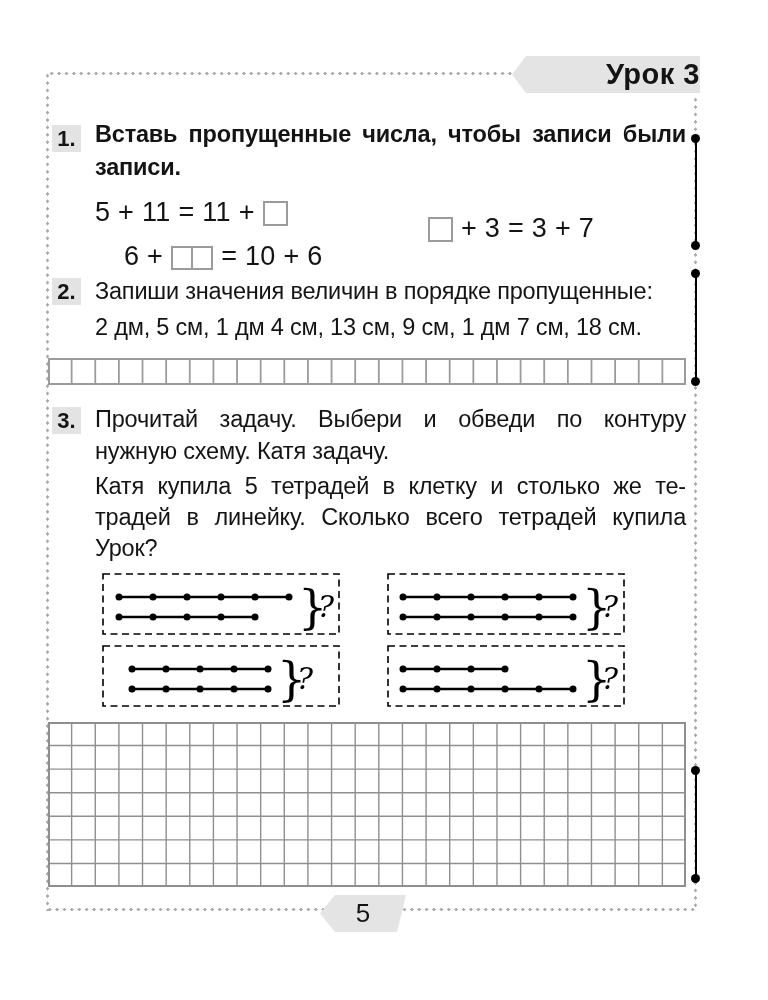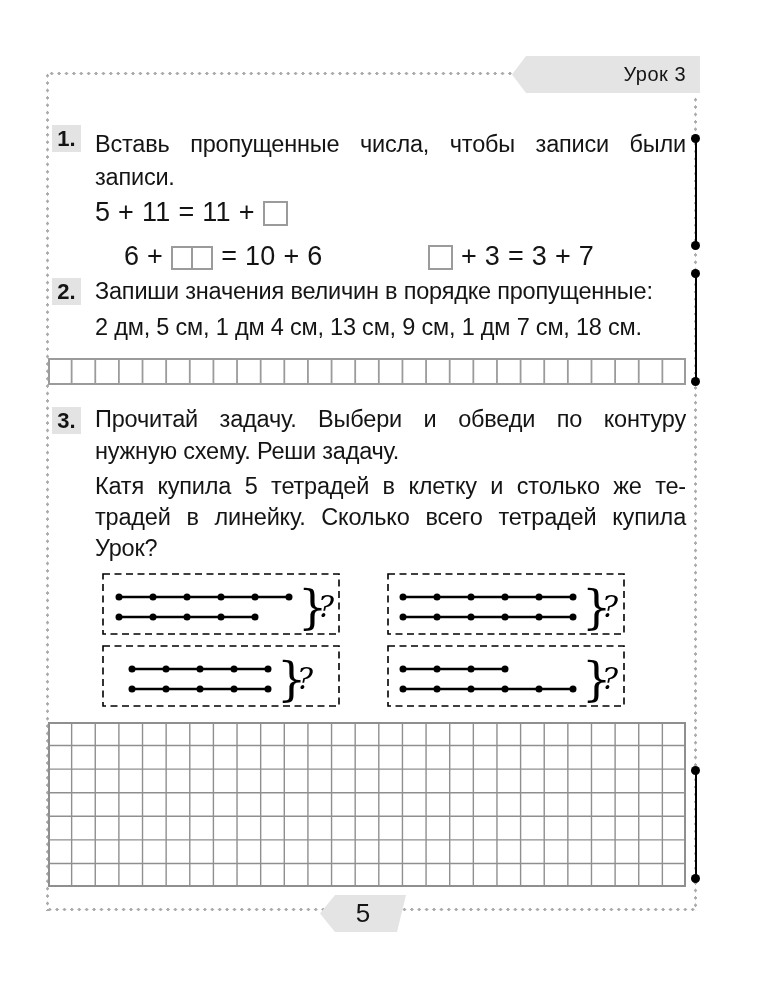--- a/index.html
+++ b/index.html
@@ -26,50 +26,50 @@
   #border-top{left:48px;top:72px;width:467px;}
   #border-right{left:694px;top:96px;height:815px;}
   #border-left{left:46px;top:72px;height:839px;}
   #border-bottom{left:46px;top:908px;width:651px;}
 
   
   #lesson-tag{
     position:absolute;left:512px;top:56px;width:188px;height:37px;
     background:var(--tag-gray);
     clip-path:polygon(0 50%,14px 0,100% 0,100% 100%,14px 100%);
-    font-size:20px;font-weight:normal;line-height:37px;text-align:right;
-    padding-right:14px;letter-spacing:0.5px;
+    font-size:29px;font-weight:bold;line-height:37px;text-align:right;
+    letter-spacing:0.5px;
   }
   
   #page-tag{
     position:absolute;left:320px;top:895px;width:86px;height:37px;
     background:var(--tag-gray);
     clip-path:polygon(0 50%,15px 0,100% 0,calc(100% - 9px) 100%,15px 100%);
     font-size:26px;line-height:37px;text-align:center;
   }
 
   
   .badge{
     position:absolute;left:52px;width:29px;height:27px;background:var(--badge-gray);
     font-size:22px;font-weight:bold;text-align:center;line-height:27px;
   }
   #badge-1{top:125px;} #badge-2{top:278px;} #badge-3{top:407px;}
 
   .txt{position:absolute;left:95px;width:591px;font-size:23.5px;letter-spacing:-0.2px;}
   .just{text-align:justify;text-align-last:justify;}
-  #t1-lines{top:128px;line-height:33px;}
+  #t1-lines{top:118px;line-height:33px;font-weight:bold;}
   #t2-heading{top:275px;line-height:33px;}
   #t2-values{top:311px;line-height:33px;}
   #t3-lines{top:403px;line-height:32px;}
   #t3-problem{top:471px;line-height:31px;}
 
   
   .eq{position:absolute;font-size:27px;line-height:32px;white-space:nowrap;letter-spacing:0.3px;}
   #eq-0{left:95px;top:196px;} #eq-1{left:428px;top:196px;}
-  #eq-2{left:95px;top:240px;margin-left:29px;} #eq-3{left:428px;top:240px;}
+  #eq-2{left:95px;top:240px;margin-left:29px;} #eq-3{left:428px;top:212px;}
   .sq{display:inline-block;width:25px;height:25px;border:2px solid var(--cell-gray);
       vertical-align:-5px;background:#fff;}
   .sq2{display:inline-flex;vertical-align:-5px;}
   .sq2 .c{width:22px;height:24px;border:2px solid var(--cell-gray);background:#fff;}
   .sq2 .c + .c{margin-left:-2px;}
   .gap-l{margin-left:8px;} .gap-r{margin-right:8px;}
 
   
   #t2-cells{position:absolute;left:48px;top:358px;}
   #work-grid{position:absolute;left:48px;top:722px;}
@@ -145,21 +145,21 @@
         <line x1="519.8518518518518" y1="1" x2="519.8518518518518" y2="26" stroke="#9b9b9b" stroke-width="1.8"></line>
         <line x1="543.4814814814815" y1="1" x2="543.4814814814815" y2="26" stroke="#9b9b9b" stroke-width="1.8"></line>
         <line x1="567.1111111111111" y1="1" x2="567.1111111111111" y2="26" stroke="#9b9b9b" stroke-width="1.8"></line>
         <line x1="590.7407407407408" y1="1" x2="590.7407407407408" y2="26" stroke="#9b9b9b" stroke-width="1.8"></line>
         <line x1="614.3703703703703" y1="1" x2="614.3703703703703" y2="26" stroke="#9b9b9b" stroke-width="1.8"></line>
       </svg></div>
 
   <div class="badge" id="badge-3">3.</div>
   <div class="txt" id="t3-lines">
     <div class="just">Прочитай задачу. Выбери и обведи по контуру</div>
-    <div>нужную схему. Реши задачу.</div>
+    <div>нужную схему. Катя задачу.</div>
   </div>
   <div class="txt" id="t3-problem">
     <div class="just">Катя купила 5 тетрадей в клетку и столько же те-</div>
     <div class="just">традей в линейку. Сколько всего тетрадей купила</div>
     <div>Урок?</div>
   </div>
 
   <div class="scheme" id="scheme-0"><svg width="238" height="62" viewBox="0 0 238 62">
         <rect x="1" y="1" width="236" height="60" fill="none" stroke="#000" stroke-width="1.6" stroke-dasharray="7 4.5"></rect>
         <line x1="17" y1="24" x2="187" y2="24" stroke="#000" stroke-width="2.7"></line>

